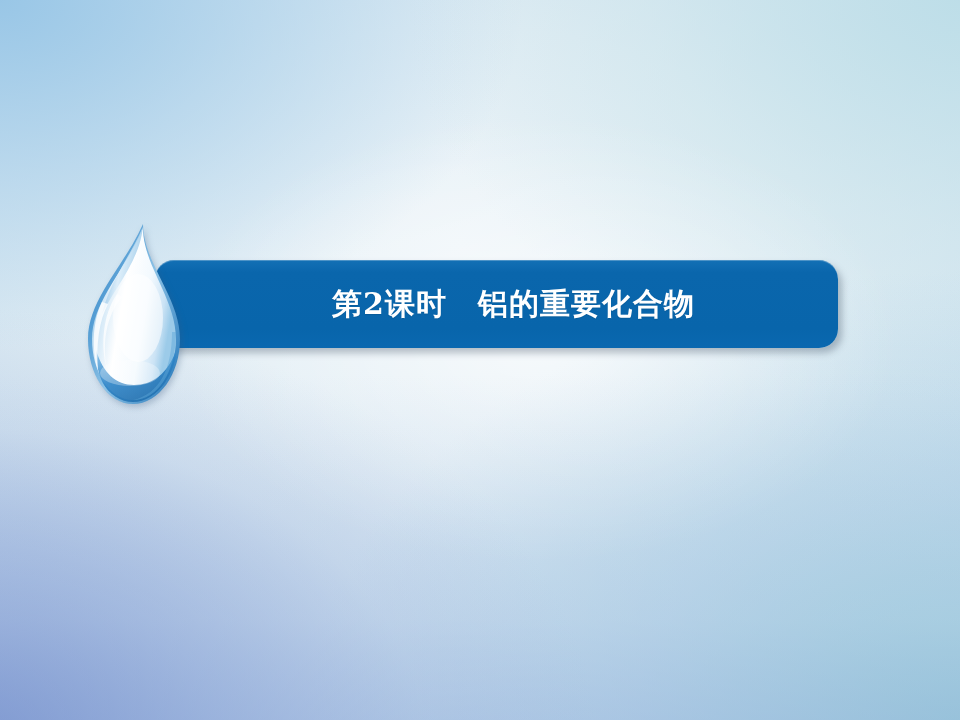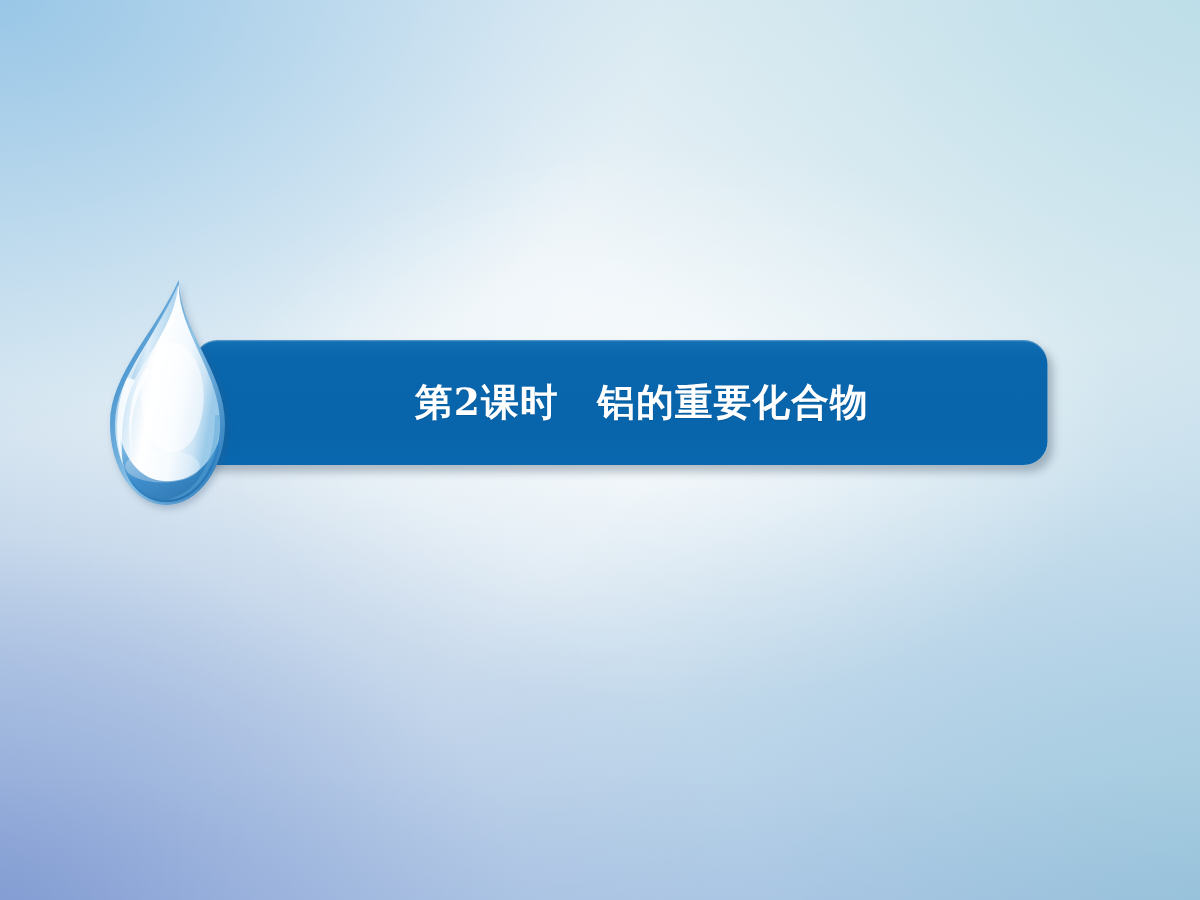--- a/index.html
+++ b/index.html
@@ -47,23 +47,23 @@
     background: radial-gradient(46% 38% at 56% 47%, rgba(255,255,255,0.62) 0%, rgba(255,255,255,0.24) 48%, rgba(255,255,255,0) 82%);
   }
   .bg-bottom-veil {
     background: linear-gradient(to bottom, rgba(255,255,255,0) 52%, rgba(171,193,228,0.30) 86%, rgba(150,175,220,0.42) 100%);
   }
 
   
   .title-banner {
     position: absolute;
     left: 155px;
-    top: 272px;
+    top: 260px;
     width: 683px;
-    height: 100px;
+    height: 88px;
     border-radius: 19px;
     background: linear-gradient(to bottom, #1370b5 0%, #0a66ac 14%, #0865ab 78%, #0a68b0 100%);
     box-shadow:
       4px 5px 7px rgba(60,76,96,0.34),
       0 1px 0 rgba(255,255,255,0.25) inset;
     z-index: 3;
   }
   .banner-text {
     position: absolute;
     inset: 0;

